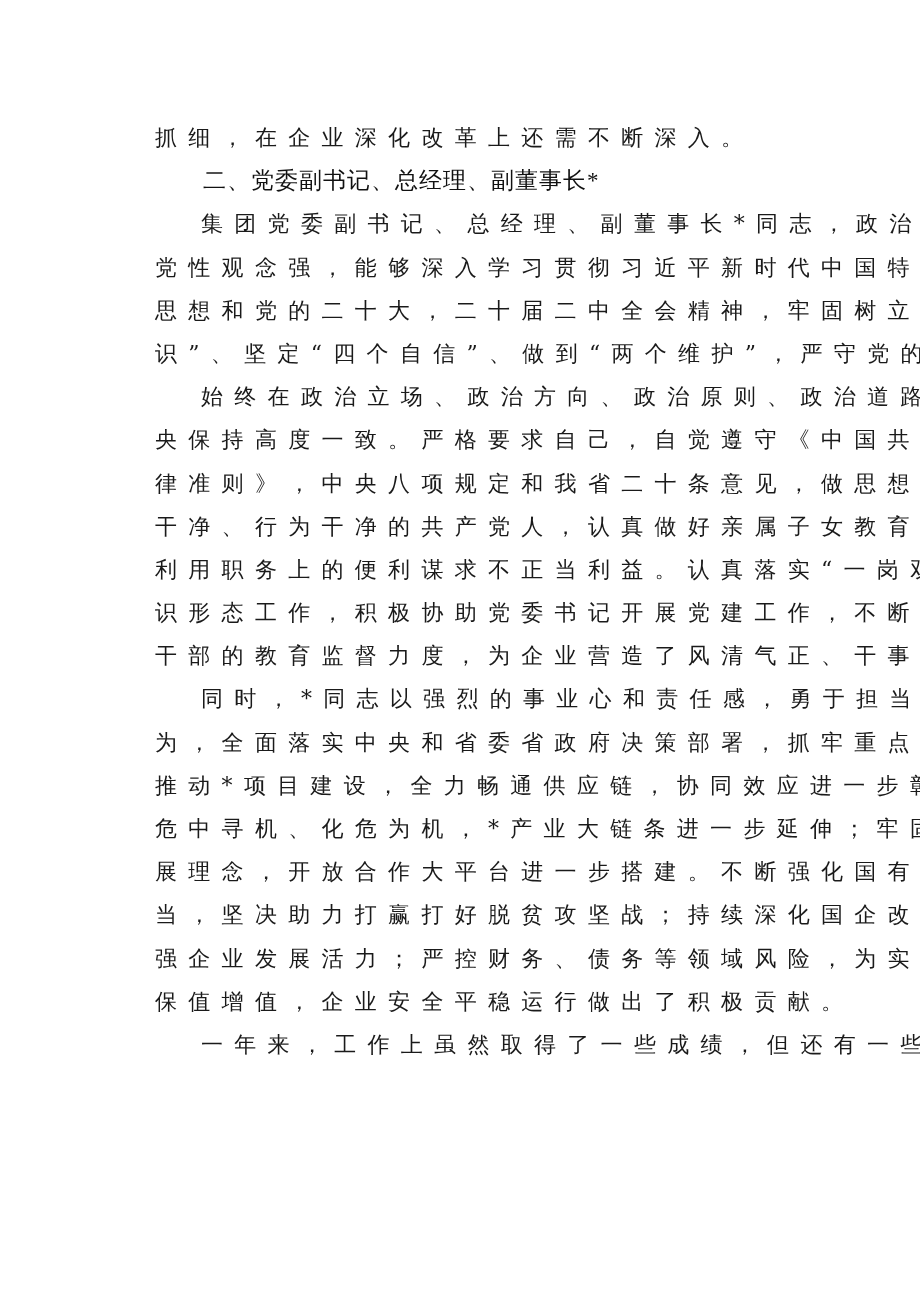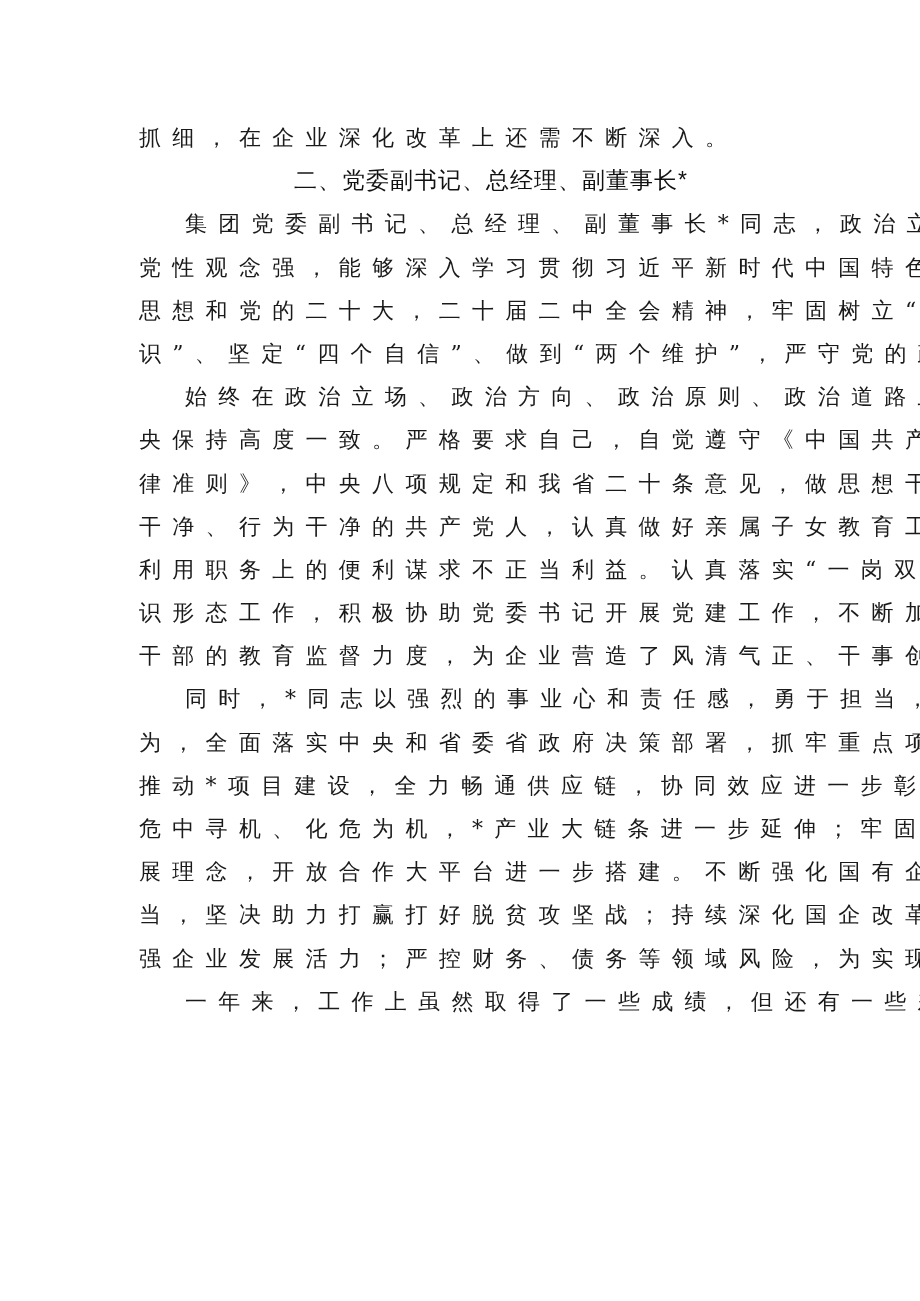--- a/index.html
+++ b/index.html
@@ -1,36 +1,35 @@
 <!DOCTYPE html>
 <html><head>
 <meta charset="utf-8">
 <style>
   html, body { margin: 0; padding: 0; background: #ffffff; }
   body { width: 920px; height: 1301px; position: relative; overflow: hidden; }
   .page {
     position: absolute;
-    left: 139px;
+    left: 155px;
     top: 116px;
     width: 656px;
     color: #1a1a1a;
     font-family: "DejaVu Serif", "Liberation Serif", serif;
     font-size: 22px;
     letter-spacing: 11.3px;
     line-height: 43.2px;
   }
   .line { white-space: nowrap; height: 43.2px; }
   .indent { padding-left: 46px; }
   .heading {
-    font-family: Liberation Sans, sans-serif;
+    font-family: Liberation Serif, serif;
     font-size: 23px;
     letter-spacing: 1px;
     color: #111;
     padding-left: 48px;
-    text-align: center;
   }
 </style>
 </head>
 <body>
 
 <div class="page">
   <div class="line">抓细，在企业深化改革上还需不断深入。</div>
   <div class="line heading">二、党委副书记、总经理、副董事长*</div>
   <div class="line indent">集团党委副书记、总经理、副董事长*同志，政治立场坚定，</div>
   <div class="line">党性观念强，能够深入学习贯彻习近平新时代中国特色社会主义</div>
@@ -43,14 +42,15 @@
   <div class="line">利用职务上的便利谋求不正当利益。认真落实“一岗双责”和意</div>
   <div class="line">识形态工作，积极协助党委书记开展党建工作，不断加强对党员</div>
   <div class="line">干部的教育监督力度，为企业营造了风清气正、干事创业的良好</div>
   <div class="line indent">同时，*同志以强烈的事业心和责任感，勇于担当，主动作</div>
   <div class="line">为，全面落实中央和省委省政府决策部署，抓牢重点项目，持续</div>
   <div class="line">推动*项目建设，全力畅通供应链，协同效应进一步彰显；主动</div>
   <div class="line">危中寻机、化危为机，*产业大链条进一步延伸；牢固树立新发</div>
   <div class="line">展理念，开放合作大平台进一步搭建。不断强化国有企业使命担</div>
   <div class="line">当，坚决助力打赢打好脱贫攻坚战；持续深化国企改革，不断增</div>
   <div class="line">强企业发展活力；严控财务、债务等领域风险，为实现国有资产</div>
+  <div class="line">保值增值，企业安全平稳运行做出了积极贡献。</div>
   <div class="line indent">一年来，工作上虽然取得了一些成绩，但还有一些差距和不</div>
 </div>
 
 </body></html>

